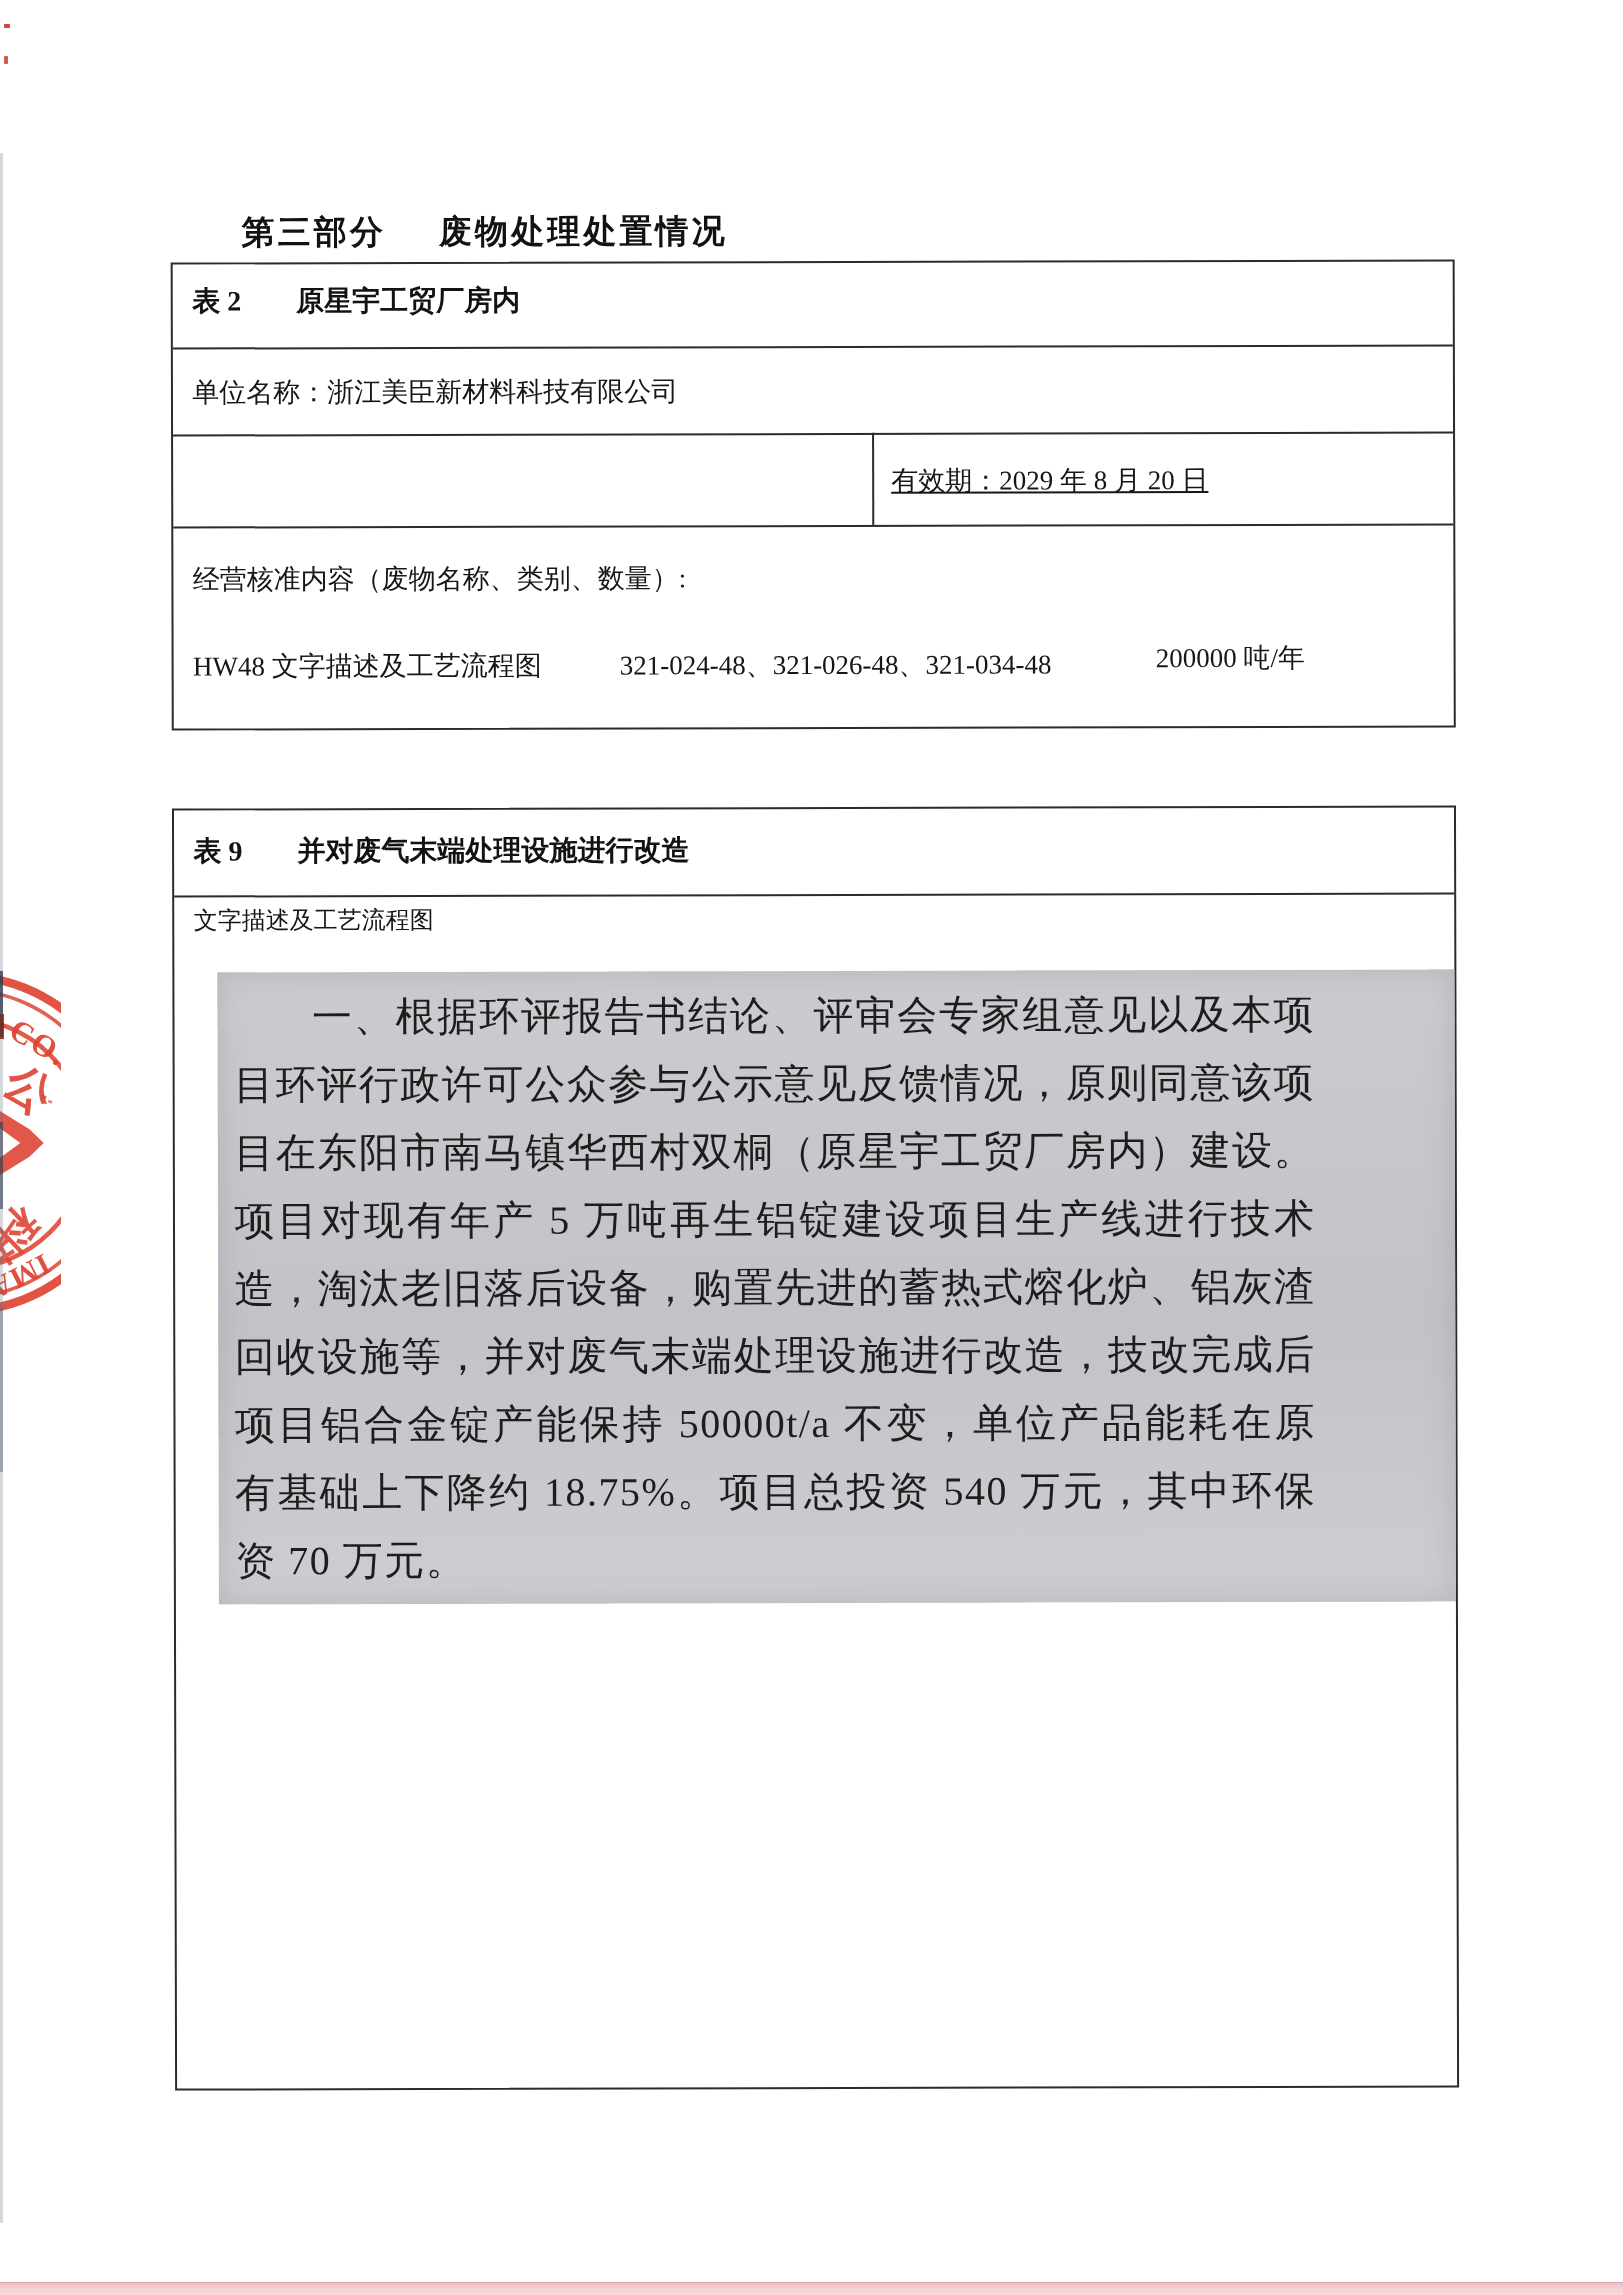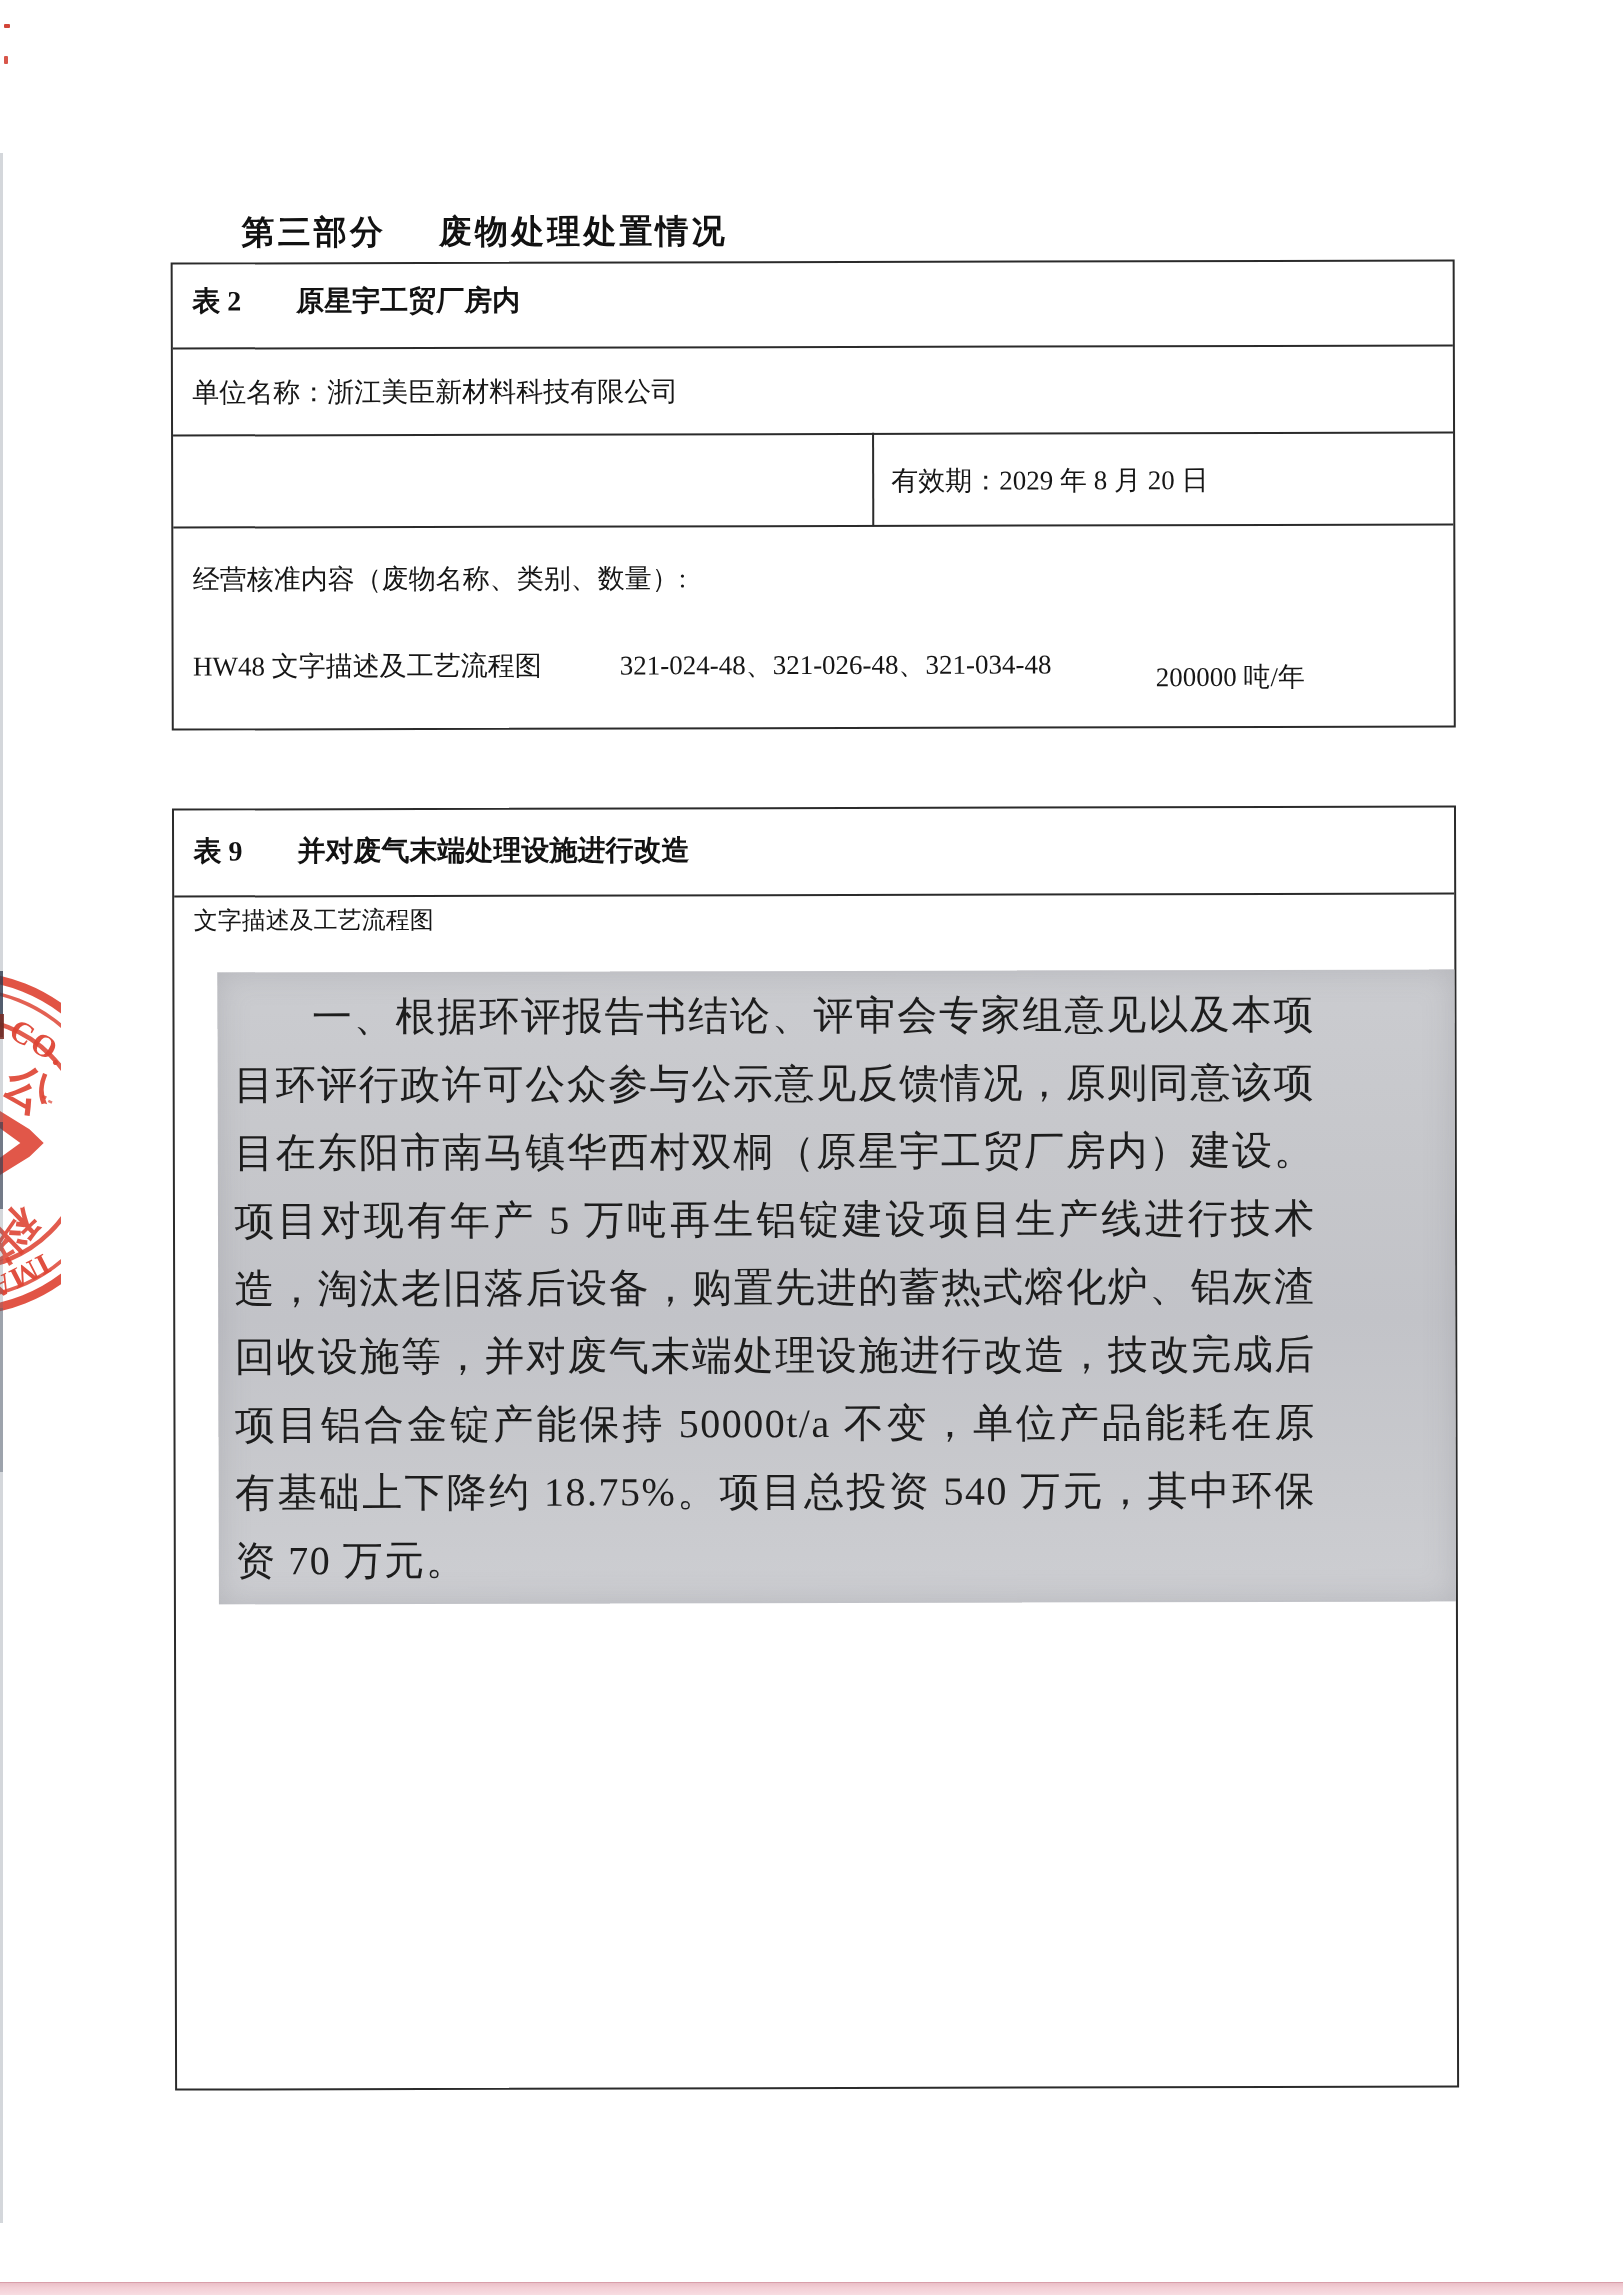--- a/index.html
+++ b/index.html
@@ -77,26 +77,26 @@
       <div class="hline" style="top:170px;"></div>
       <div class="hline" style="top:262px;"></div>
       <div class="vline" style="left:699px;top:170px;height:93px;"></div>
 
       <div class="tblCaption" style="top:18.4px;">
         <span>表 2</span><span class="capGap">原星宇工贸厂房内</span>
       </div>
 
       <div class="cellText" style="left:19.4px;top:110px;">单位名称：浙江美臣新材料科技有限公司</div>
 
-      <div class="cellText" style="left:718px;top:200px;">有效期：2029 年 8 月 20 日</div>
+      <div class="cellText" style="left:718px;top:200px;text-decoration:underline;">有效期：2029 年 8 月 20 日</div>
 
       <div class="cellText" style="left:19.4px;top:297px;">经营核准内容（废物名称、类别、数量）:</div>
       <div class="cellText" style="left:19.4px;top:384px;">HW48 文字描述及工艺流程图</div>
       <div class="cellText" style="left:446px;top:384px;">321-024-48、321-026-48、321-034-48</div>
-      <div class="cellText" style="left:982px;top:397px;">200000 吨/年</div>
+      <div class="cellText" style="left:982px;top:378px;">200000 吨/年</div>
     </div>
 
     <div class="tbl" id="table2">
       <div class="hline" style="top:85px;"></div>
 
       <div class="tblCaption" style="top:21.5px;">
         <span>表 9</span><span class="capGap">并对废气末端处理设施进行改造</span>
       </div>
 
       <div class="cellText" style="left:19.4px;top:94px;font-size:24px;">文字描述及工艺流程图</div>

